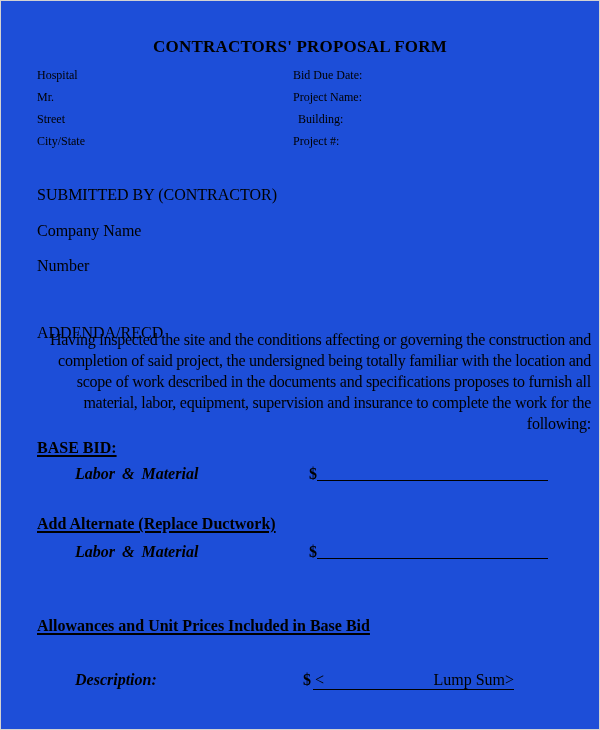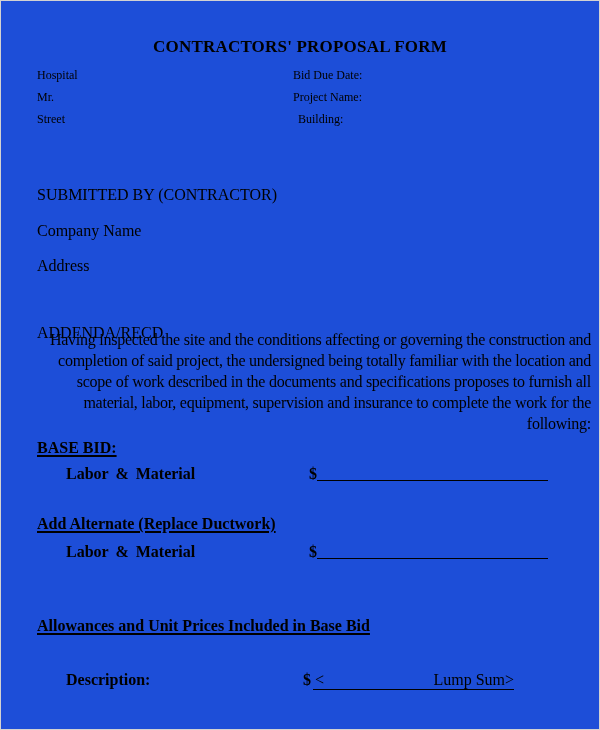--- a/index.html
+++ b/index.html
@@ -35,21 +35,21 @@
   .section-heading{
     left:36px;
     font-weight:bold;
     font-size:16px;
     text-decoration:underline;
     text-decoration-thickness:1.5px;
     text-underline-offset:2px;
     white-space:nowrap;
   }
   .money-row{left:36px;right:20px;height:20px;font-size:16px;white-space:nowrap;}
-  .row-label{margin-left:29px;font-weight:bold;word-spacing:3px;}
+  .row-label{margin-left:38px;font-weight:bold;word-spacing:3px;font-style:italic;}
   .money{position:absolute;left:272px;top:0;white-space:nowrap;}
   .cur{font-weight:bold;}
   .fill-line{
     display:inline-block;
     width:231px;height:1px;
     border-bottom:1.6px solid #000;
     position:relative;top:2px;
   }
   .desc-money{position:absolute;left:266px;top:0;white-space:nowrap;}
   .desc-group{
@@ -76,26 +76,30 @@
       <span class="recip-right">Bid Due Date:</span>
     </div>
     <div class="recip-row">
       <span>Mr.</span>
       <span class="recip-right">Project Name:</span>
     </div>
     <div class="recip-row">
       <span>Street</span>
       <span class="recip-right indent">Building:</span>
     </div>
+    <div class="recip-row">
+      <span>City/State</span>
+      <span class="recip-right">Project #:</span>
+    </div>
   </div>
 
   <div class="abs plain-line" style="top:160px">SUBMITTED BY (CONTRACTOR)</div>
 
   <div class="abs plain-line" style="top:196px">Company Name</div>
-  <div class="abs plain-line" style="top:231px">Address</div>
+  <div class="abs plain-line" style="top:231px">Number</div>
 
   <div class="abs plain-line" style="top:298px">ADDENDA/RECD</div>
 
   <div class="abs para">Having inspected the site and the conditions affecting or governing the construction and completion of said project, the undersigned being totally familiar with the location and scope of work described in the documents and specifications proposes to furnish all material, labor, equipment, supervision and insurance to complete the work for the following:</div>
 
   <div class="abs section-heading" style="top:438px">BASE BID:</div>
   <div class="abs money-row" style="top:464px">
     <span class="row-label">Labor &amp; Material</span>
     <span class="money">
       <span class="cur">$</span><span class="fill-line"></span>

